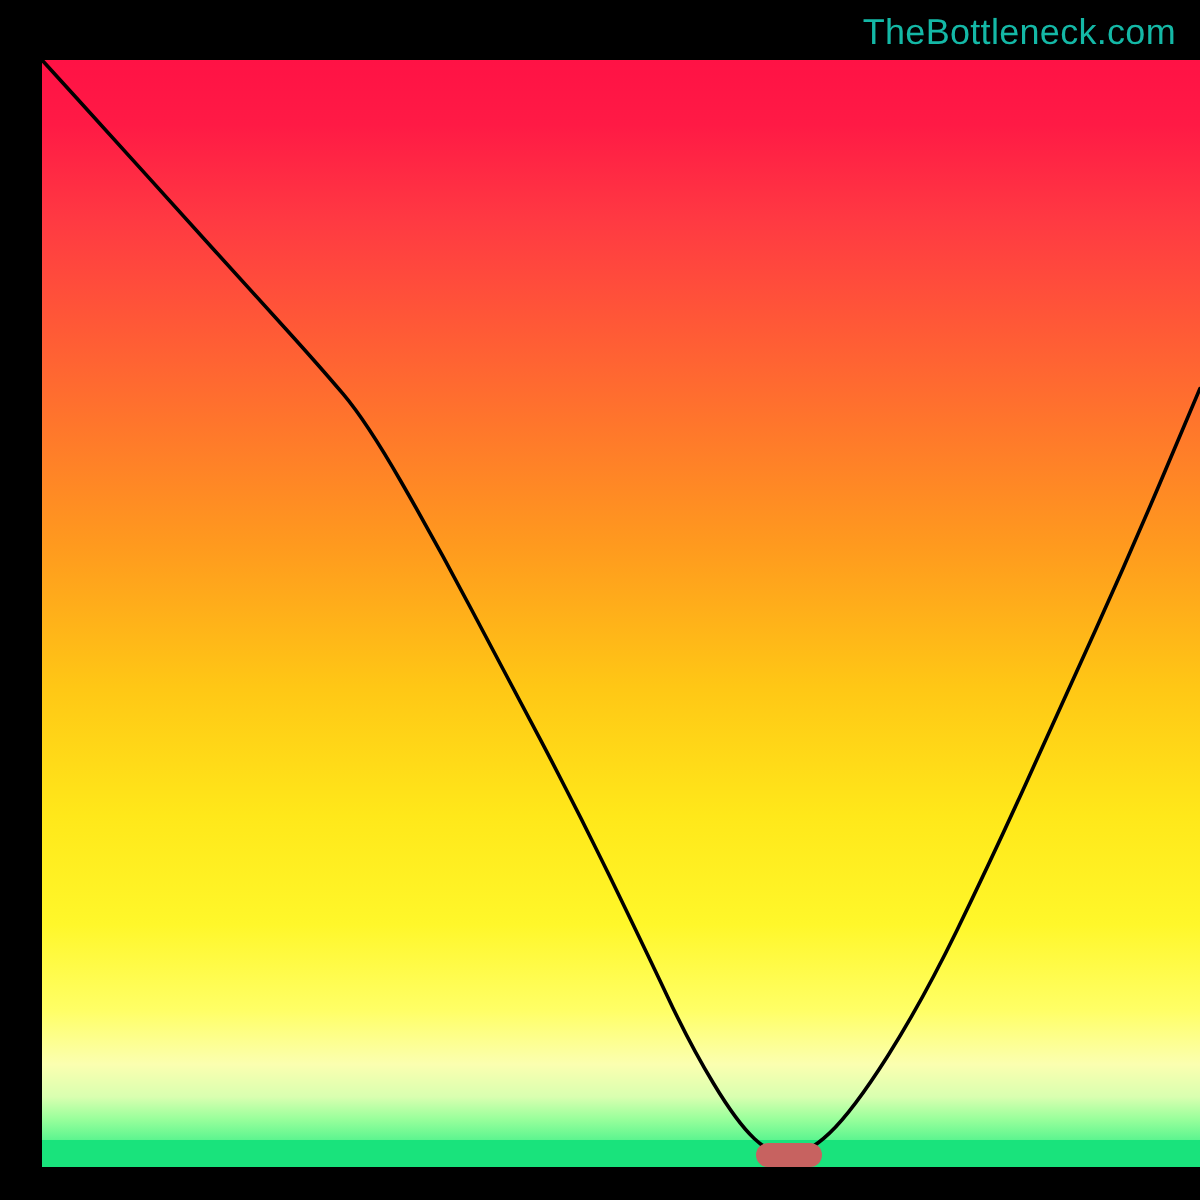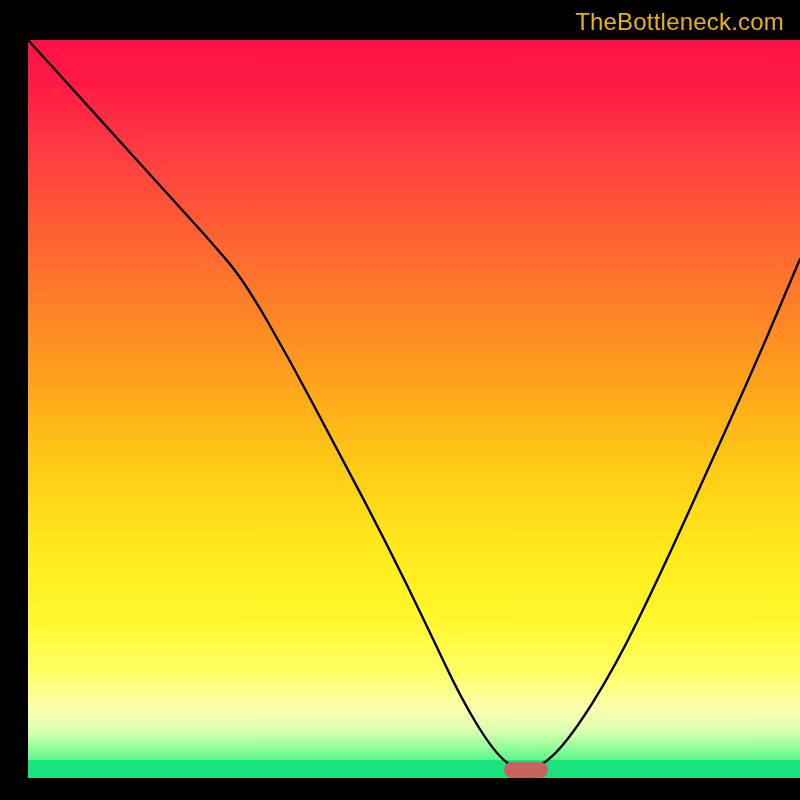--- a/index.html
+++ b/index.html
@@ -70,21 +70,21 @@
     width: 44px;
     height: 16px;
     border-radius: 8px;
     background: #c76260;
     transform: translate(-50%, -50%);
   }
   .watermark {
     position: absolute;
     top: 8px;
     right: 16px;
-    color: #eab308;
+    color: #14b8a6;
     font-size: 24px;
     font-weight: 500;
     letter-spacing: 0.2px;
     user-select: none;
   }
 </style>
 </head>
 <body>
 
 <div class="frame">

